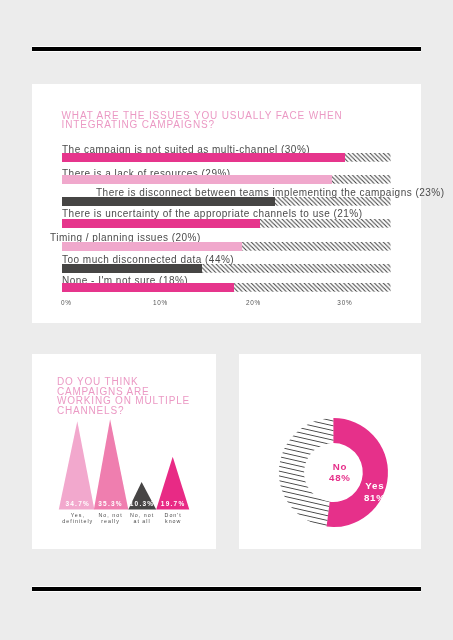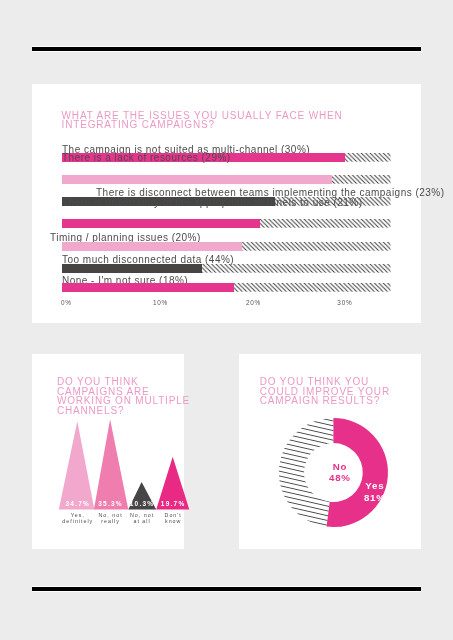--- a/index.html
+++ b/index.html
@@ -44,35 +44,35 @@
   <div class="card" style="left:32px;top:84px;width:389px;height:239px;">
     <div class="chart-title t1"><span>WHAT ARE THE ISSUES YOU USUALLY FACE WHEN INTEGRATING CAMPAIGNS?</span></div>
     <div class="bars">
         <div class="barlabel" style="left: 30px; top: 59.6px;">The campaign is not suited as multi-channel (30%)</div>
         <div class="track" style="left: 30px; top: 69px; width: 328.5px; height: 8.7px;">
           <svg width="328.5" height="8.7">
             <rect x="0" y="0" width="328.5" height="8.7" fill="url(#hatchDiag)"></rect>
           </svg>
           <div class="barfill" style="width: 282.8px; background: rgb(230, 53, 140);"></div>
         </div>
-        <div class="barlabel" style="left: 30px; top: 68px; text-align: center;">There is a lack of resources (29%)</div>
+        <div class="barlabel" style="left: 30px; top: 84px; text-align: center;">There is a lack of resources (29%)</div>
         <div class="track" style="left: 30px; top: 91.1px; width: 328.5px; height: 8.7px;">
           <svg width="328.5" height="8.7">
             <rect x="0" y="0" width="328.5" height="8.7" fill="url(#hatchDiag)"></rect>
           </svg>
           <div class="barfill" style="width: 269.8px; background: rgb(240, 168, 204);"></div>
         </div>
         <div class="barlabel" style="left: 30px; top: 102.7px; margin-left: 34px;">There is disconnect between teams implementing the campaigns (23%)</div>
         <div class="track" style="left: 30px; top: 112.9px; width: 328.5px; height: 8.7px;">
           <svg width="328.5" height="8.7">
             <rect x="0" y="0" width="328.5" height="8.7" fill="url(#hatchDiag)"></rect>
           </svg>
           <div class="barfill" style="width: 213px; background: rgb(70, 69, 68);"></div>
         </div>
-        <div class="barlabel" style="left: 30px; top: 113px;">There is uncertainty of the appropriate channels to use (21%)</div>
+        <div class="barlabel" style="left: 30px; top: 124px;">There is uncertainty of the appropriate channels to use (21%)</div>
         <div class="track" style="left: 30px; top: 135.1px; width: 328.5px; height: 8.7px;">
           <svg width="328.5" height="8.7">
             <rect x="0" y="0" width="328.5" height="8.7" fill="url(#hatchDiag)"></rect>
           </svg>
           <div class="barfill" style="width: 197.6px; background: rgb(230, 53, 140);"></div>
         </div>
         <div class="barlabel" style="left: 18px; top: 147.6px;">Timing / planning issues (20%)</div>
         <div class="track" style="left: 30px; top: 158px; width: 328.5px; height: 8.7px;">
           <svg width="328.5" height="8.7">
             <rect x="0" y="0" width="328.5" height="8.7" fill="url(#hatchDiag)"></rect>
@@ -94,21 +94,21 @@
           <div class="barfill" style="width: 171.7px; background: rgb(230, 53, 140);"></div>
         </div>
       </div>
     <div class="xaxis">
         <div class="tick" style="left: 29px; top: 214.5px;">0%</div>
         <div class="tick" style="left: 120.9px; top: 214.5px;">10%</div>
         <div class="tick" style="left: 213.9px; top: 214.5px;">20%</div>
         <div class="tick" style="left: 305.3px; top: 214.5px;">30%</div>
       </div>
   </div>
-  <div class="card" style="left:32px;top:354px;width:152px;height:195px;">
+  <div class="card" style="left:32px;top:354px;width:184px;height:195px;">
     <div class="chart-title t2"><span>DO YOU THINK CAMPAIGNS ARE WORKING ON MULTIPLE CHANNELS?</span></div>
     <div class="tri-chart">
         <svg width="184" height="195" style="position:absolute;left:0;top:0">
           <polygon points="26.799999999999997,155.39999999999998 45.3,67.30000000000001 62.349999999999994,155.39999999999998" fill="#f2a8cd"></polygon>
           <polygon points="61.900000000000006,155.39999999999998 78.1,65.30000000000001 96.30000000000001,155.39999999999998" fill="#ef7eaf"></polygon>
           <polygon points="96.30000000000001,155.39999999999998 109.6,127.89999999999998 124.19999999999999,155.39999999999998" fill="#474545"></polygon>
           <polygon points="124.19999999999999,155.39999999999998 140.7,102.69999999999999 157.3,155.39999999999998" fill="#e82a85"></polygon>
         </svg>
         <div class="trival" style="left: 33.4px; top: 146.15px; width: auto; overflow: visible;">34.7%</div>
         <div class="tricat" style="left: 38.7375px; top: 158.4px;">Yes,</div>
@@ -118,21 +118,20 @@
         <div class="tricat" style="left: 69.2641px; top: 163.8px;">really</div>
         <div class="trival" style="left: 97.7px; top: 146.15px; width: auto; overflow: visible;">10.3%</div>
         <div class="tricat" style="left: 98.0609px; top: 158.4px;">No, not</div>
         <div class="tricat" style="left: 101.498px; top: 163.8px;">at all</div>
         <div class="trival" style="left: 128.8px; top: 146.15px; width: auto; overflow: visible;">19.7%</div>
         <div class="tricat" style="left: 132.598px; top: 158.4px;">Don't</div>
         <div class="tricat" style="left: 133.012px; top: 163.8px;">know</div>
       </div>
   </div>
   <div class="card" style="left:239px;top:354px;width:182px;height:195px;">
-    <div class="chart-title t3"><span>DO YOU THINK YOU COULD IMPROVE YOUR CAMPAIGN RESULTS?</span></div>
     <div class="donut-chart">
         <svg width="182" height="195" style="position:absolute;left:0;top:0">
           <path d="M 94.39999999999998 63.95 A 54.55 54.55 0 1 1 87.56307210906716 172.61985695670475 L 90.71520293320943 147.66817221864565 A 29.4 29.4 0 1 0 94.39999999999998 89.1 Z" fill="#e6308a"></path>
           <path d="M 87.56307210906716 172.61985695670475 A 54.55 54.55 0 0 1 94.39999999999996 63.95 L 94.39999999999998 89.1 A 29.4 29.4 0 0 0 90.71520293320943 147.66817221864565 Z" fill="url(#hatchHorz)"></path>
         </svg>
         <div class="donut-lab yes" style="left: 124.3px; top: 106.25px; width: 23px;">
           <div>Yes</div>
           <div>81%</div>
         </div>
         <div class="donut-lab no" style="left: 41.4px; top: 107.05px; width: 23px;">

